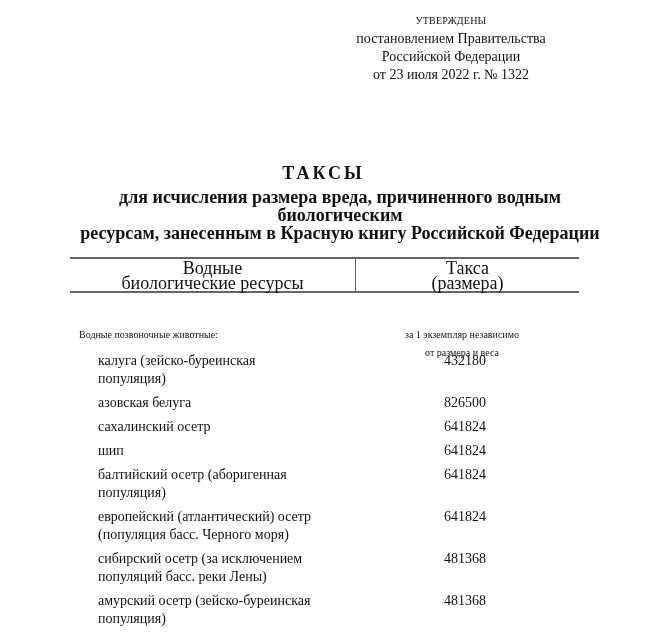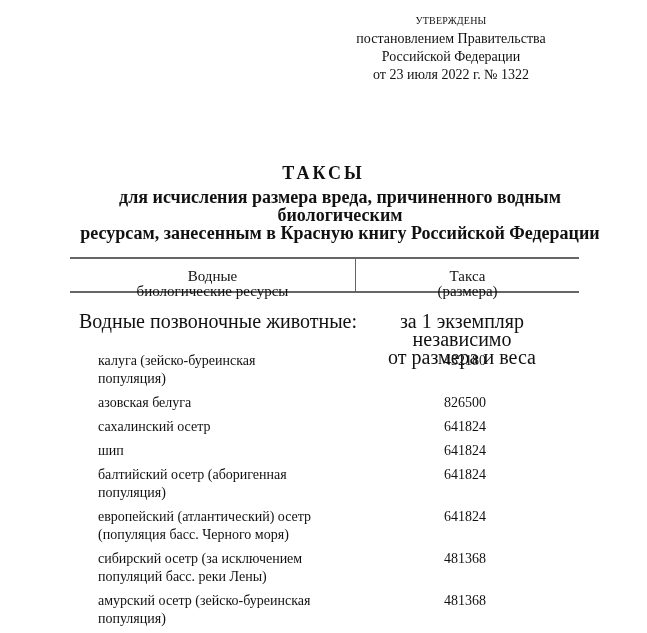--- a/index.html
+++ b/index.html
@@ -20,27 +20,27 @@
   .subtitle {
     position: absolute; left: 60px; top: 188px; width: 560px;
     text-align: center; font-weight: bold; font-size: 18px; line-height: 18px;
   }
   .tbl-head {
     position: absolute; left: 70px; top: 257px; width: 509px; height: 36px;
     border-top: 2px solid #666666; border-bottom: 2px solid #666666;
     box-sizing: border-box; display: flex;
   }
   .tbl-head .col {
-    text-align: center; font-size: 15px; line-height: 15px; padding-top: 10px;
+    text-align: center; font-size: 18px; line-height: 15px; padding-top: 2px;
   }
   .tbl-head .col1 { width: 285px; border-right: 1px solid #666666; }
   .tbl-head .col2 { flex: 1; }
   .section {
-    position: absolute; left: 79px; top: 312px; width: 520px; height: 36px;
-    font-size: 20px; line-height: 18px;
+    position: absolute; left: 79px; top: 326px; width: 520px; height: 36px;
+    font-size: 10px; line-height: 18px;
   }
   .section .lab { position: absolute; left: 0; top: 0; }
   .section .unit { position: absolute; left: 283px; top: 0; width: 200px; text-align: center; }
   .rows { position: absolute; left: 98px; top: 352px; width: 480px; }
   .row { display: flex; font-size: 14px; line-height: 18px; margin-bottom: 6px; }
   .row .name { width: 260px; }
   .row .val { position: relative; left: 86px; }
 </style>
 </head>
 <body>

